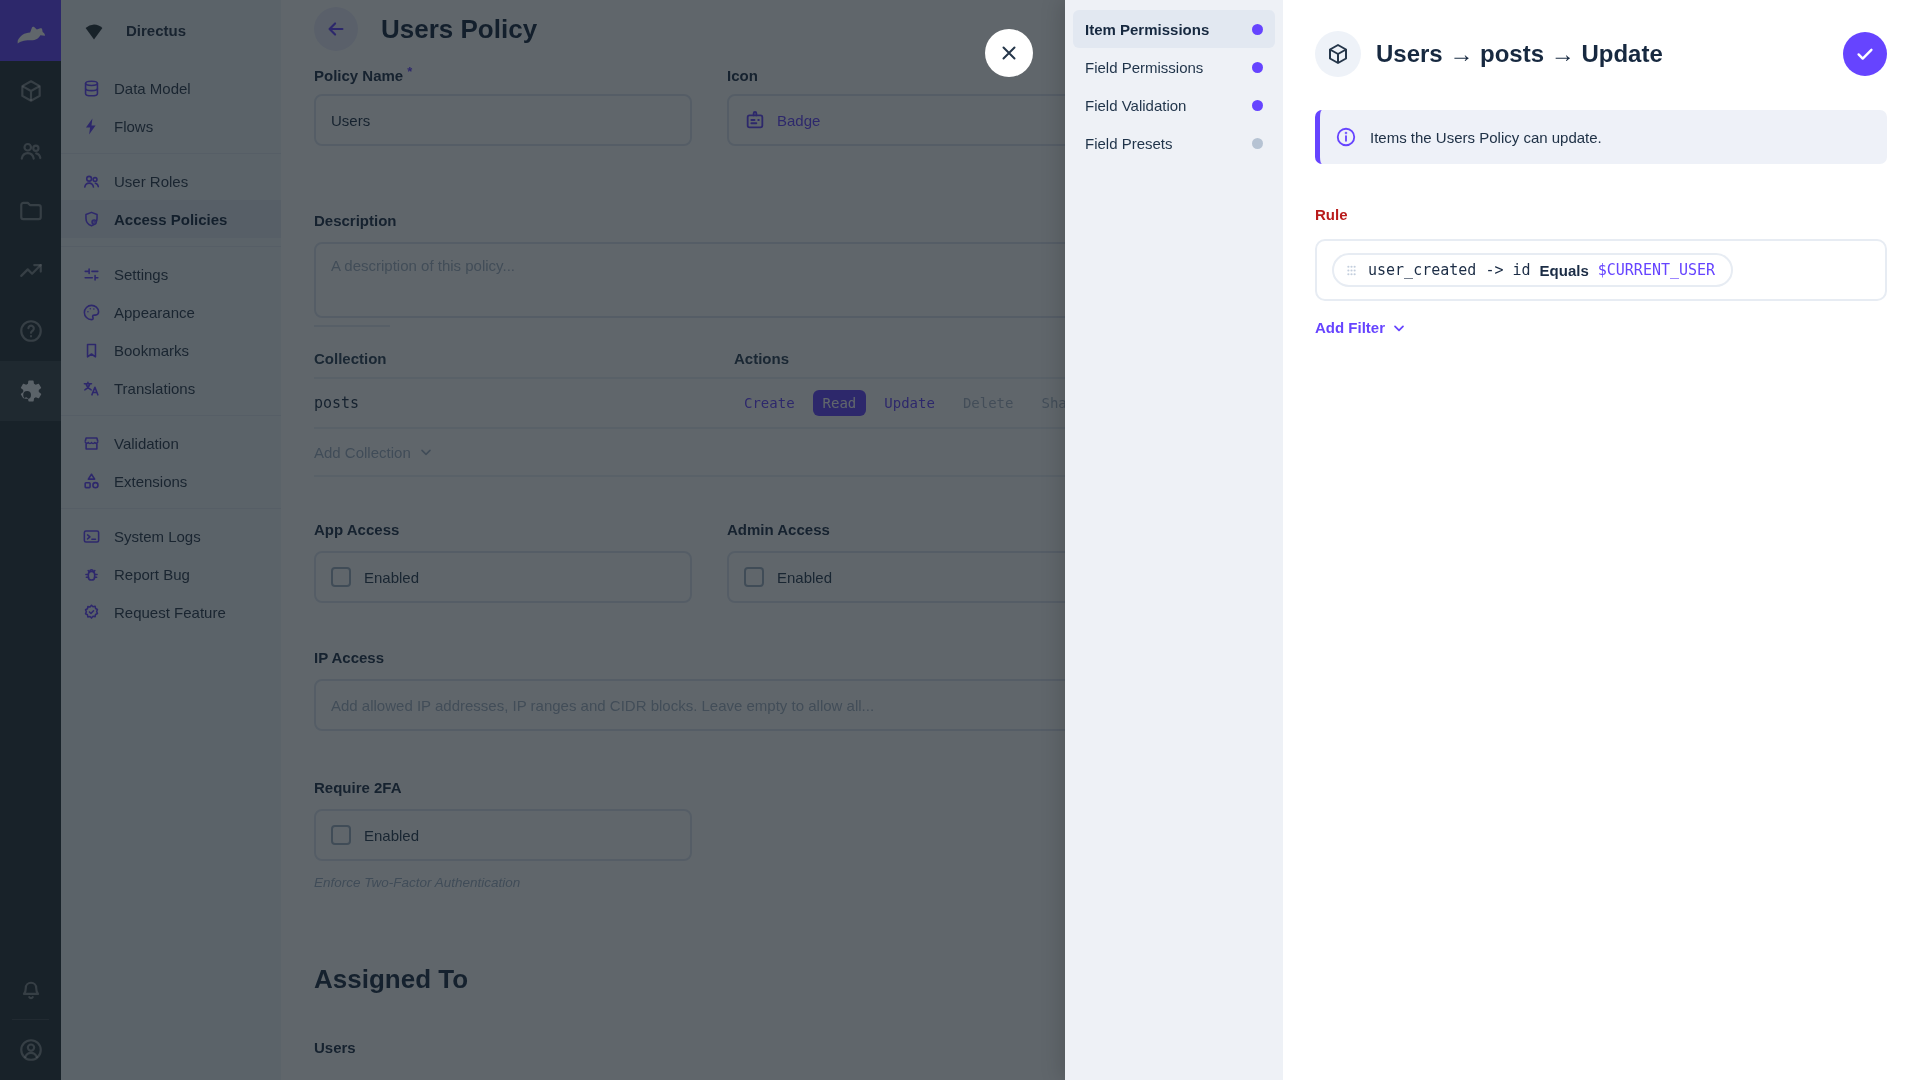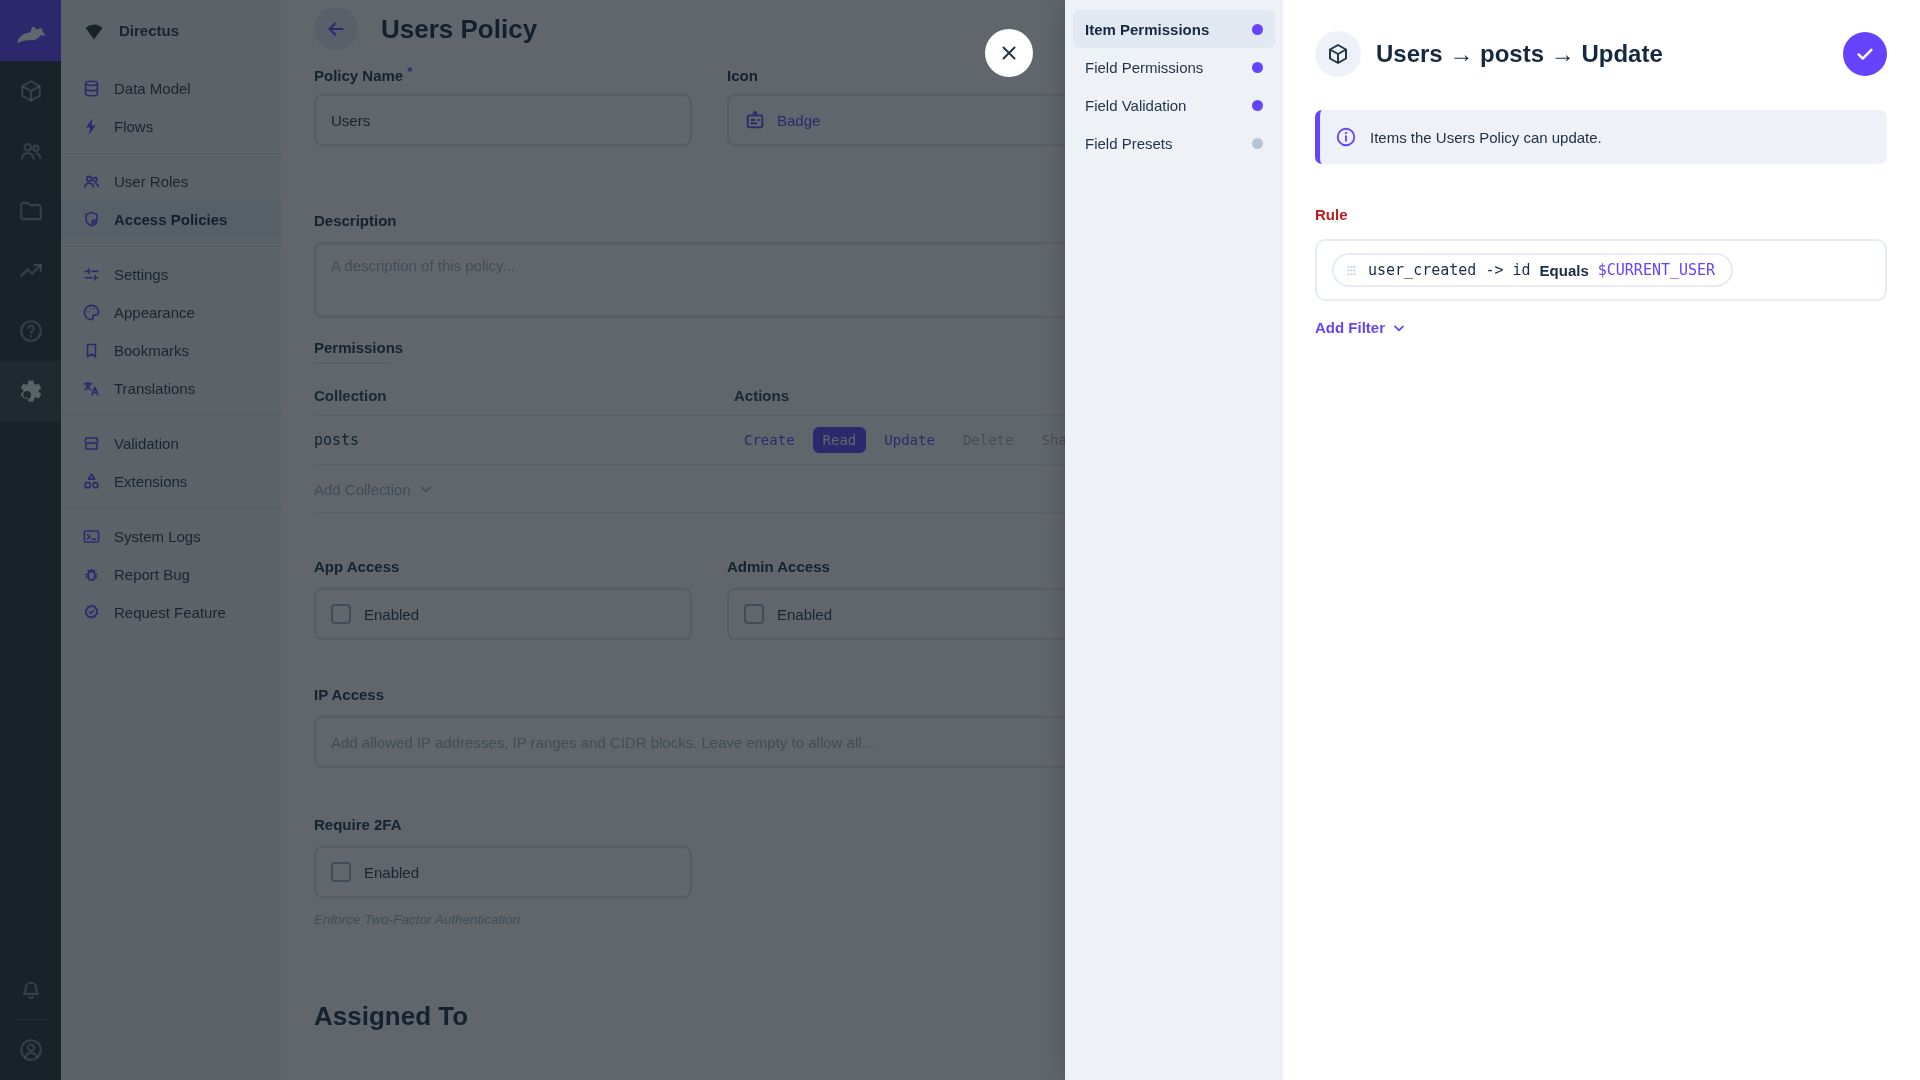--- a/index.html
+++ b/index.html
@@ -10,21 +10,21 @@
   
   .module-bar { position:absolute; left:0; top:0; bottom:0; width:61px; background:#263238; z-index:1; }
   .mb-logo { width:61px; height:61px; background:#6644ff; display:flex; align-items:center; justify-content:center; cursor:pointer; }
   .mb-item { width:61px; height:60px; display:flex; align-items:center; justify-content:center; color:rgba(255,255,255,.42); cursor:pointer; }
   .mb-item.active { background:rgba(255,255,255,.1); color:#f0f4f9; }
   .mb-bottom { position:absolute; left:0; right:0; bottom:0; }
   .mb-divider { height:1px; background:rgba(255,255,255,.12); margin:0 12px; }
 
   
   .sidebar { position:absolute; left:61px; top:0; bottom:0; width:220px; background:#f0f4f9; z-index:1; }
-  .sb-title { height:61px; display:flex; align-items:center; gap:13px; padding-left:21px; }
+  .sb-title { height:61px; display:flex; align-items:center; gap:20px; padding-left:21px; }
   .sb-title-label { font-size:15px; font-weight:600; color:#25364a; }
   .sb-group { padding:0; }
   .sb-item { height:38px; display:flex; align-items:center; gap:13px; padding-left:21px; font-size:15px; font-weight:500; color:#2b3c4e; cursor:pointer; }
   .sb-item .sb-ic { color:#6644ff; display:flex; }
   .sb-item.active { background:#e2e8f1; font-weight:600; color:#172940; }
   .sb-divider { height:1px; background:#dfe6ee; margin:8px 0; }
   .sb-pad { height:8px; }
 
   
   .content { position:absolute; left:281px; top:0; right:0; bottom:0; background:#fff; z-index:1; }
@@ -370,21 +370,20 @@
                 </svg>
               </span>
             <span>Badge</span>
           </span>
         </div>
       </div>
 
       <div class="f-label lbl-row">Description</div>
       <textarea class="inputbox" style="margin-top: 14px; width: 859px;" placeholder="A description of this policy..."></textarea>
 
-      <div class="f-label perm-label">Permissions</div>
       <div class="perm-underline"></div>
       <div class="perm-table">
         <div class="pt-row pt-head">
           <div class="pt-col-collection">Collection</div>
           <div>Actions</div>
         </div>
         <div class="pt-row pt-body">
           <div class="pt-col-collection pt-collection mono">posts</div>
           <div class="actions-group">
             <button class="act state-custom">Create</button>

